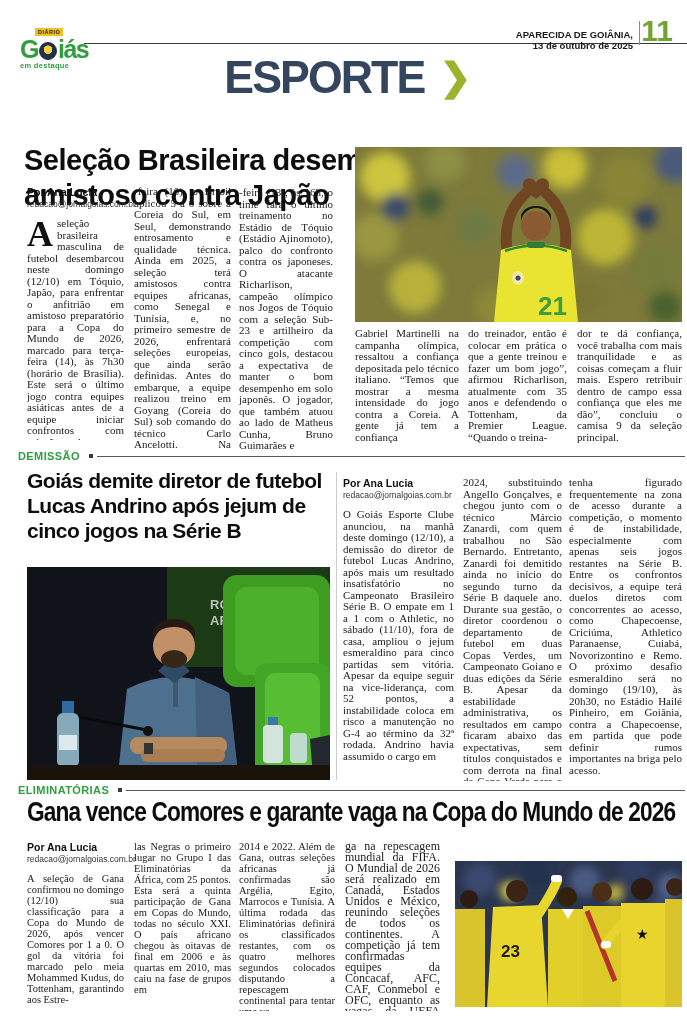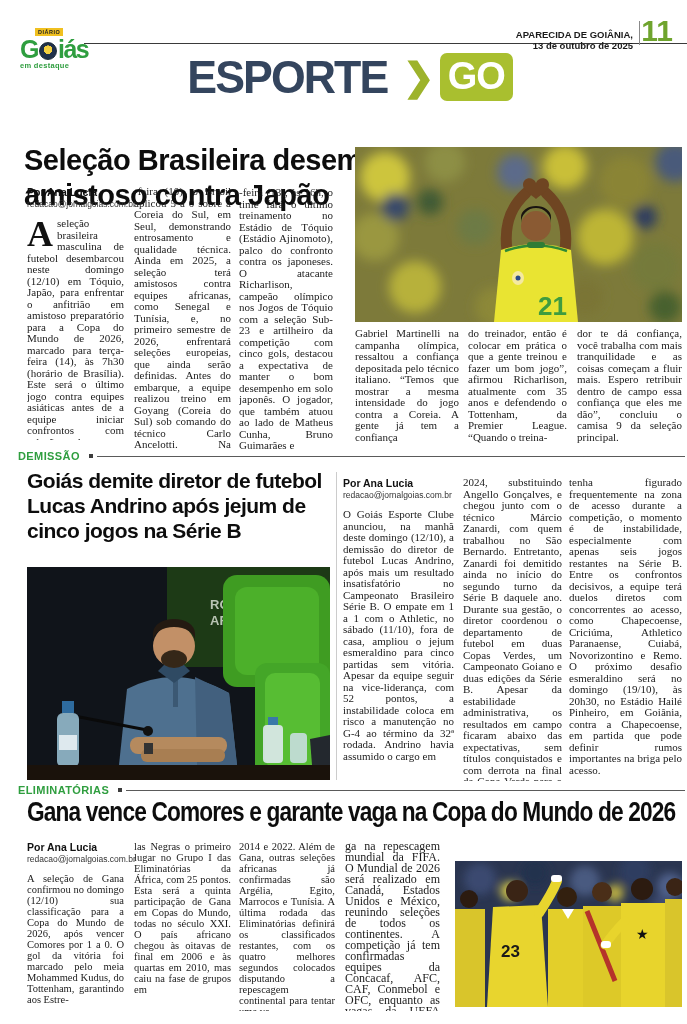--- a/index.html
+++ b/index.html
@@ -90,21 +90,20 @@
   <div class="abs dateline">
     <div>APARECIDA DE GOIÂNIA,</div>
     <div>13 de outubro de 2025</div>
   </div>
   <div class="abs page-divider"></div>
   <div class="abs page-number">11</div>
 
   <div class="abs banner">
     <span class="banner-word">ESPORTE</span>
     <span class="banner-chevron">❯</span>
-    <span class="banner-box">GO</span>
   </div>
 
   <div class="abs headline h1">Seleção Brasileira desembarca em Tóquio para amistoso contra Japão</div>
 
   <svg class="abs photo photo1" width="327" height="175" viewBox="0 0 327 175">
     <defs>
         <filter id="b1" x="-20%" y="-20%" width="140%" height="140%">
           <feGaussianBlur stdDeviation="6"></feGaussianBlur>
         </filter>
       </defs>

